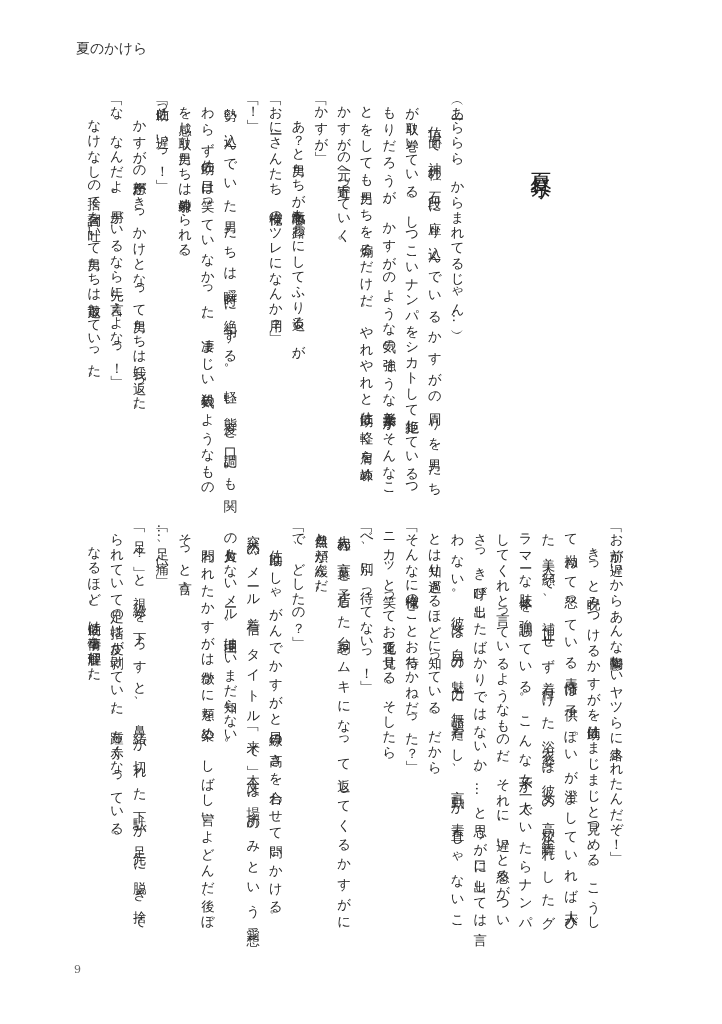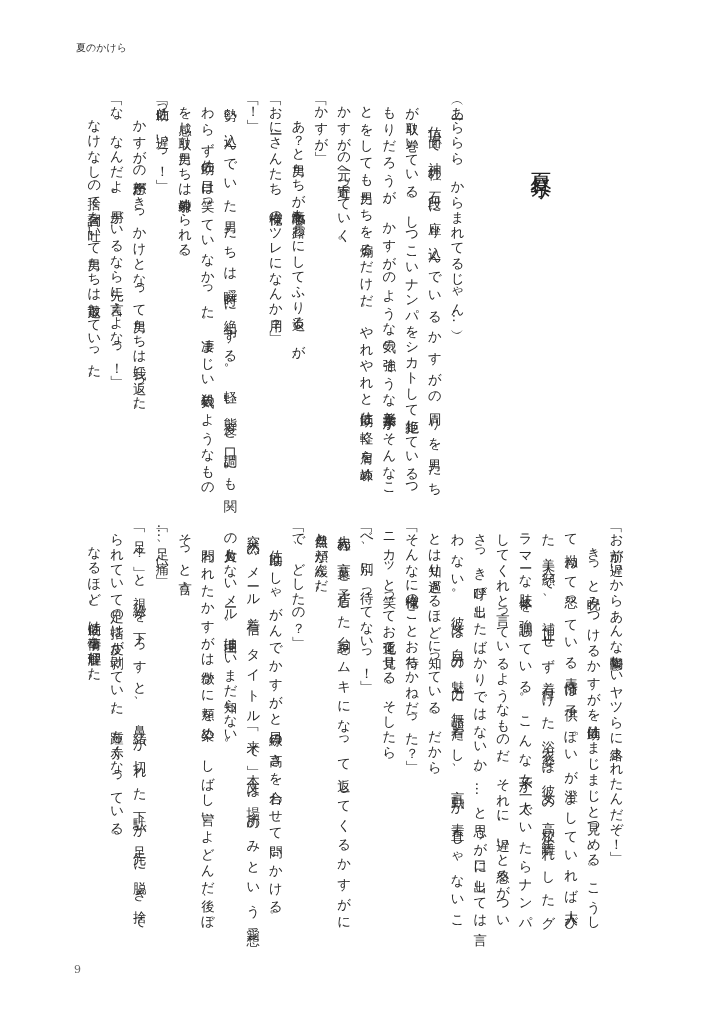--- a/index.html
+++ b/index.html
@@ -3,21 +3,21 @@
   <meta charset="utf-8">
   <style>
     html, body { margin: 0; padding: 0; background: #ffffff; }
     body { width: 722px; height: 1024px; overflow: hidden; position: relative; }
     .page {
       position: relative; width: 722px; height: 1024px; background: #ffffff;
       font-family: "DejaVu Serif", "Liberation Serif", serif; color: #2b2b2b;
     }
     .running-header {
       position: absolute; left: 76px; top: 42px;
-      font-size: 10px; line-height: 12px; color: #333333; white-space: nowrap;
+      font-size: 14px; line-height: 12px; color: #333333; white-space: nowrap;
     }
     .chapter-title {
       position: absolute; left: 529px; top: 155px;
       writing-mode: vertical-rl; text-orientation: mixed;
       font-size: 22px; line-height: 24px; letter-spacing: 4px;
       color: #222222; white-space: nowrap;
     }
     .section {
       position: absolute; writing-mode: vertical-rl; text-orientation: mixed;
       font-size: 13.4px; line-height: 22.7px;

